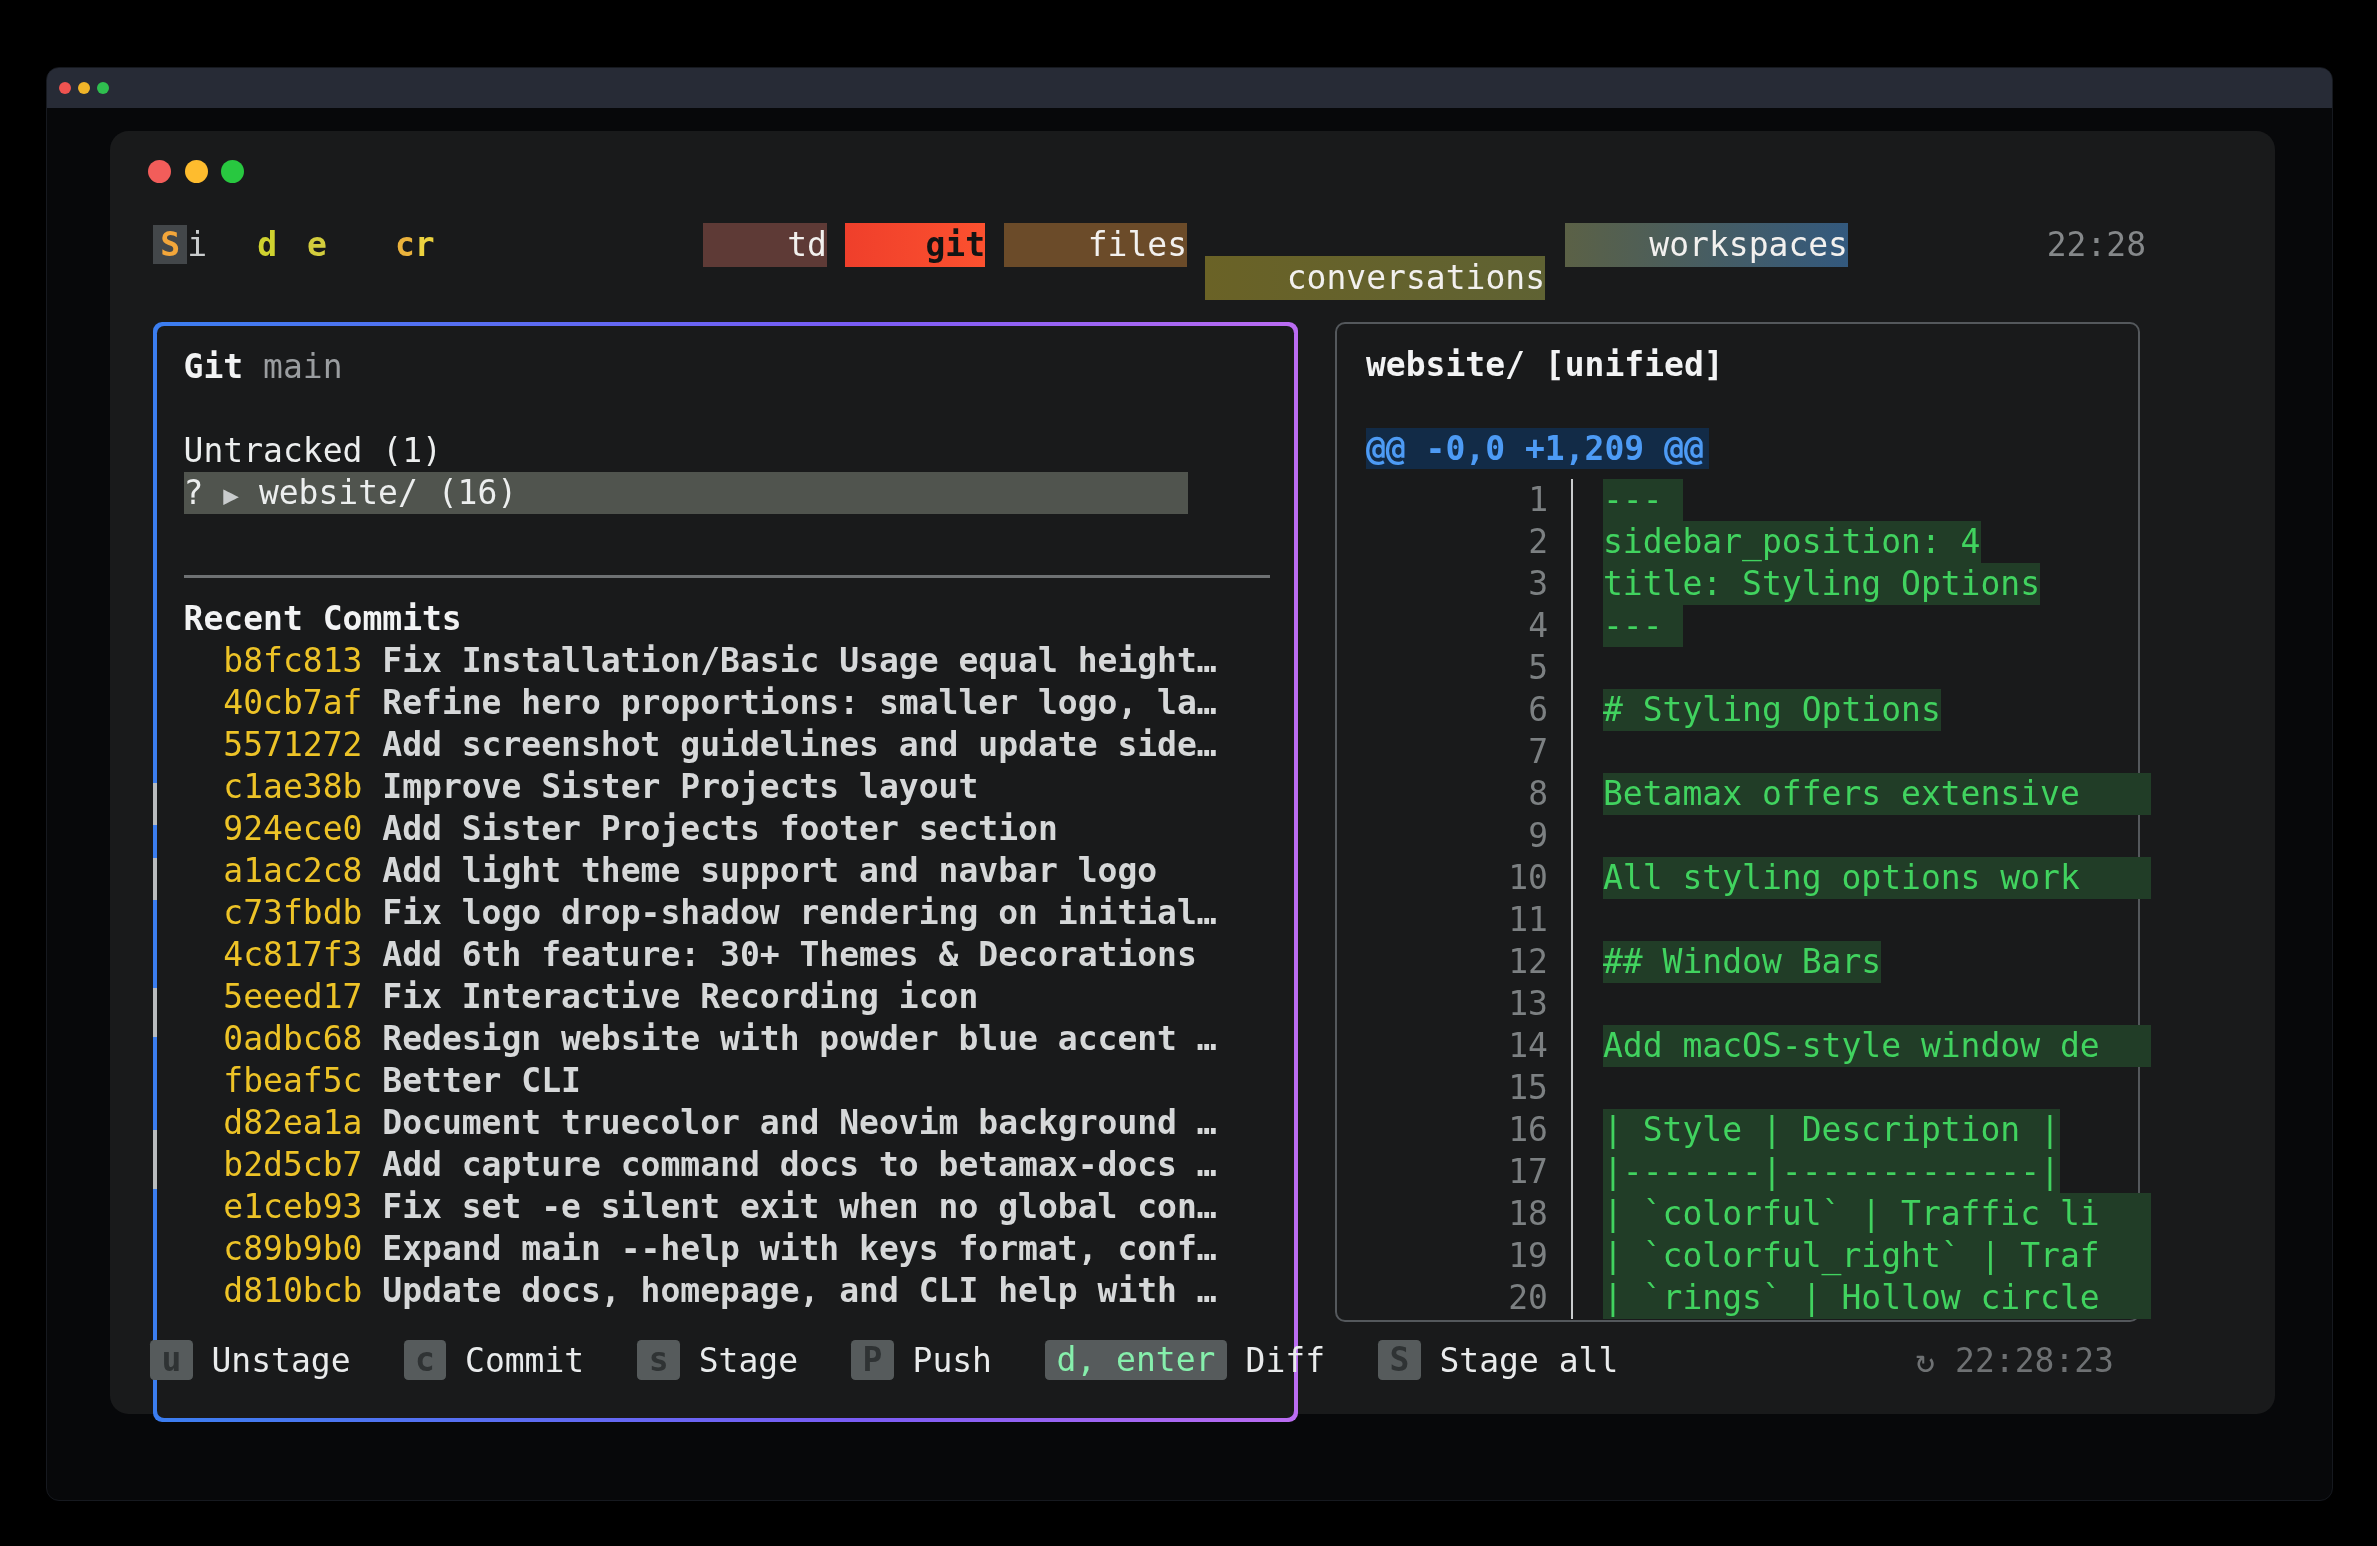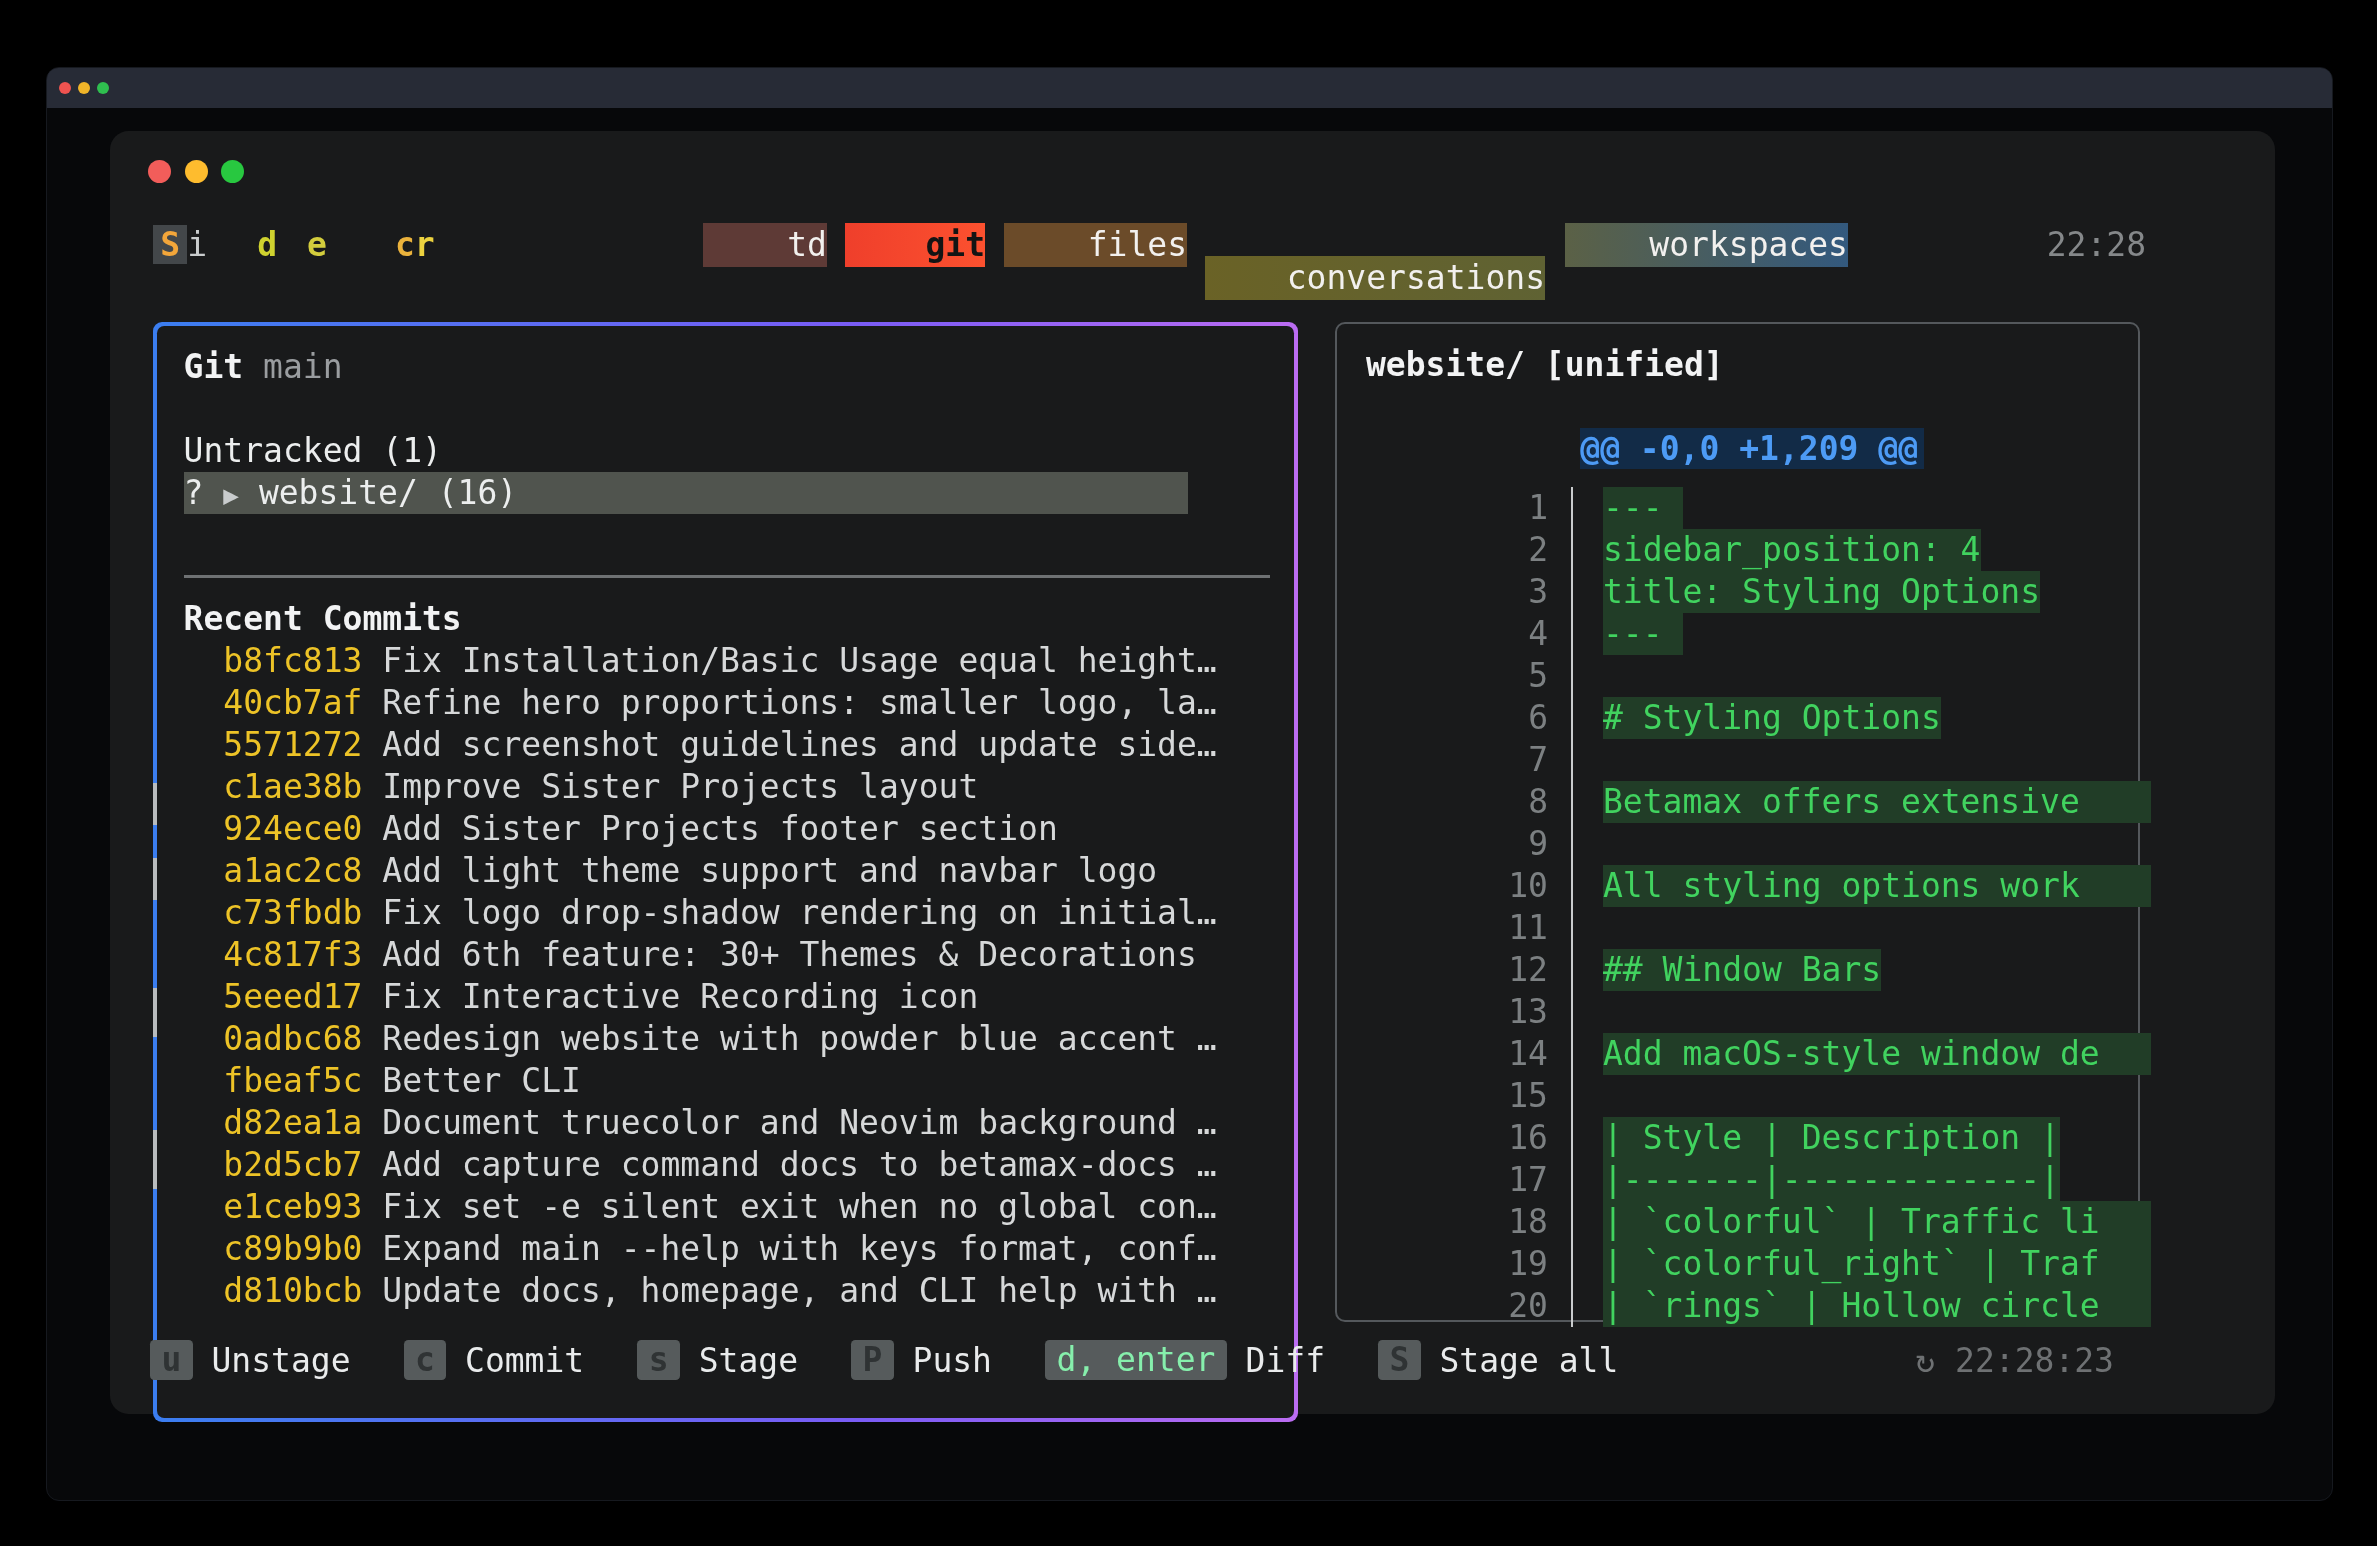--- a/index.html
+++ b/index.html
@@ -40,23 +40,23 @@
   }
   .row { height:42px; line-height:42px; font-size:33px; white-space:pre; color:#d6d8d9; }
   .bold-white { color:#f2f3f4; font-weight:bold; }
   .gray { color:#9a9da0; }
   .selected-row { background:#50544e; width:1004px; color:#eceeee; }
   .selected-row .arrow { color:#c9cccd; font-size:26px; }
   .divider-row { height:42px; display:flex; align-items:center; }
   .divider-line { height:2.9px; background:#6e7173; width:1088px; }
   .commit-row { height:42px; line-height:42px; font-size:33px; white-space:pre; }
   .hash { color:#edc327; }
-  .msg { color:#d6d8d9; }
-
-  .hunk-row { height:42px; line-height:42px; font-size:33px; margin-bottom:17px;text-align:center; }
+  .msg { color:#d6d8d9;font-weight:bold; }
+
+  .hunk-row { height:42px; line-height:42px; font-size:33px; margin-bottom:9px; }
   .hunk-chip { background:#122b47; color:#4d9bf5; font-weight:bold; padding:1.4px 5.7px 1.4px 0; white-space:pre; }
   .diff-row { display:flex; height:42px; line-height:42px; font-size:33px; }
   .dl-num { width:182px; text-align:right; color:#7c8082; white-space:pre; flex:none; }
   .dl-sep { width:25px; border-right:2.9px solid #c9ccce; flex:none; height:42px; }
   .dl-txt { margin-left:30px; color:#41d35f; white-space:pre; }
   .dl-txt.fit, .dl-txt.pad, .dl-txt.full { background:#213d27; }
   .dl-txt.pad { padding-right:20px; }
   .dl-txt.full { flex:1; margin-right:-13px; }
 
   .status-bar { position:absolute; left:40px; top:1208px; right:0; height:42px;

